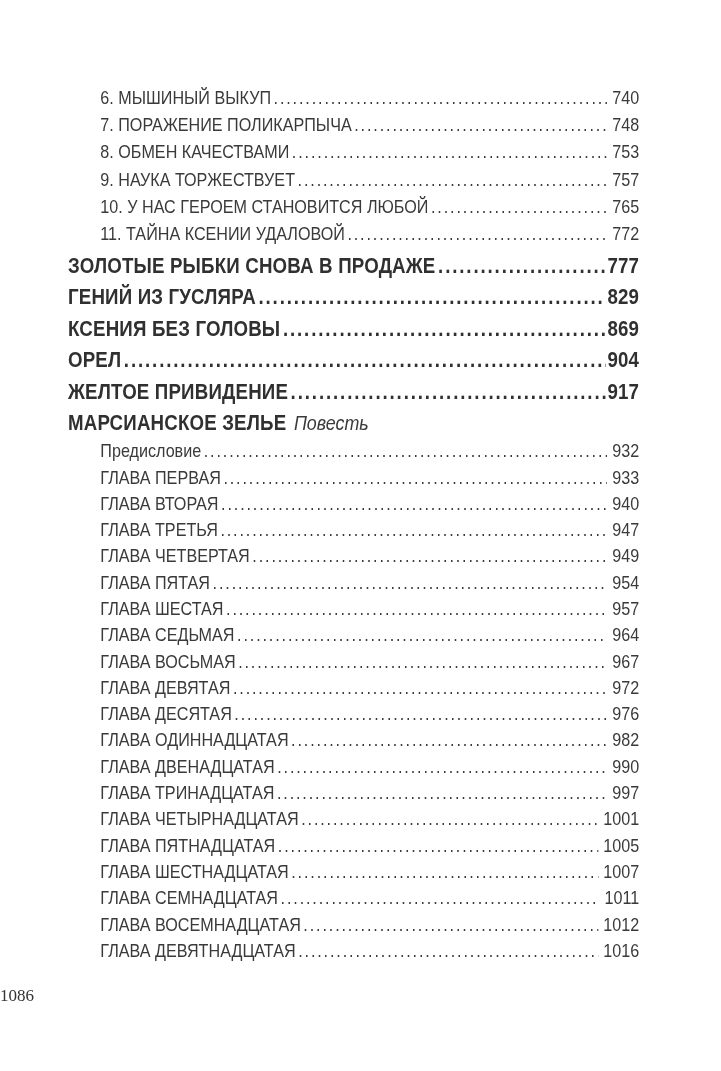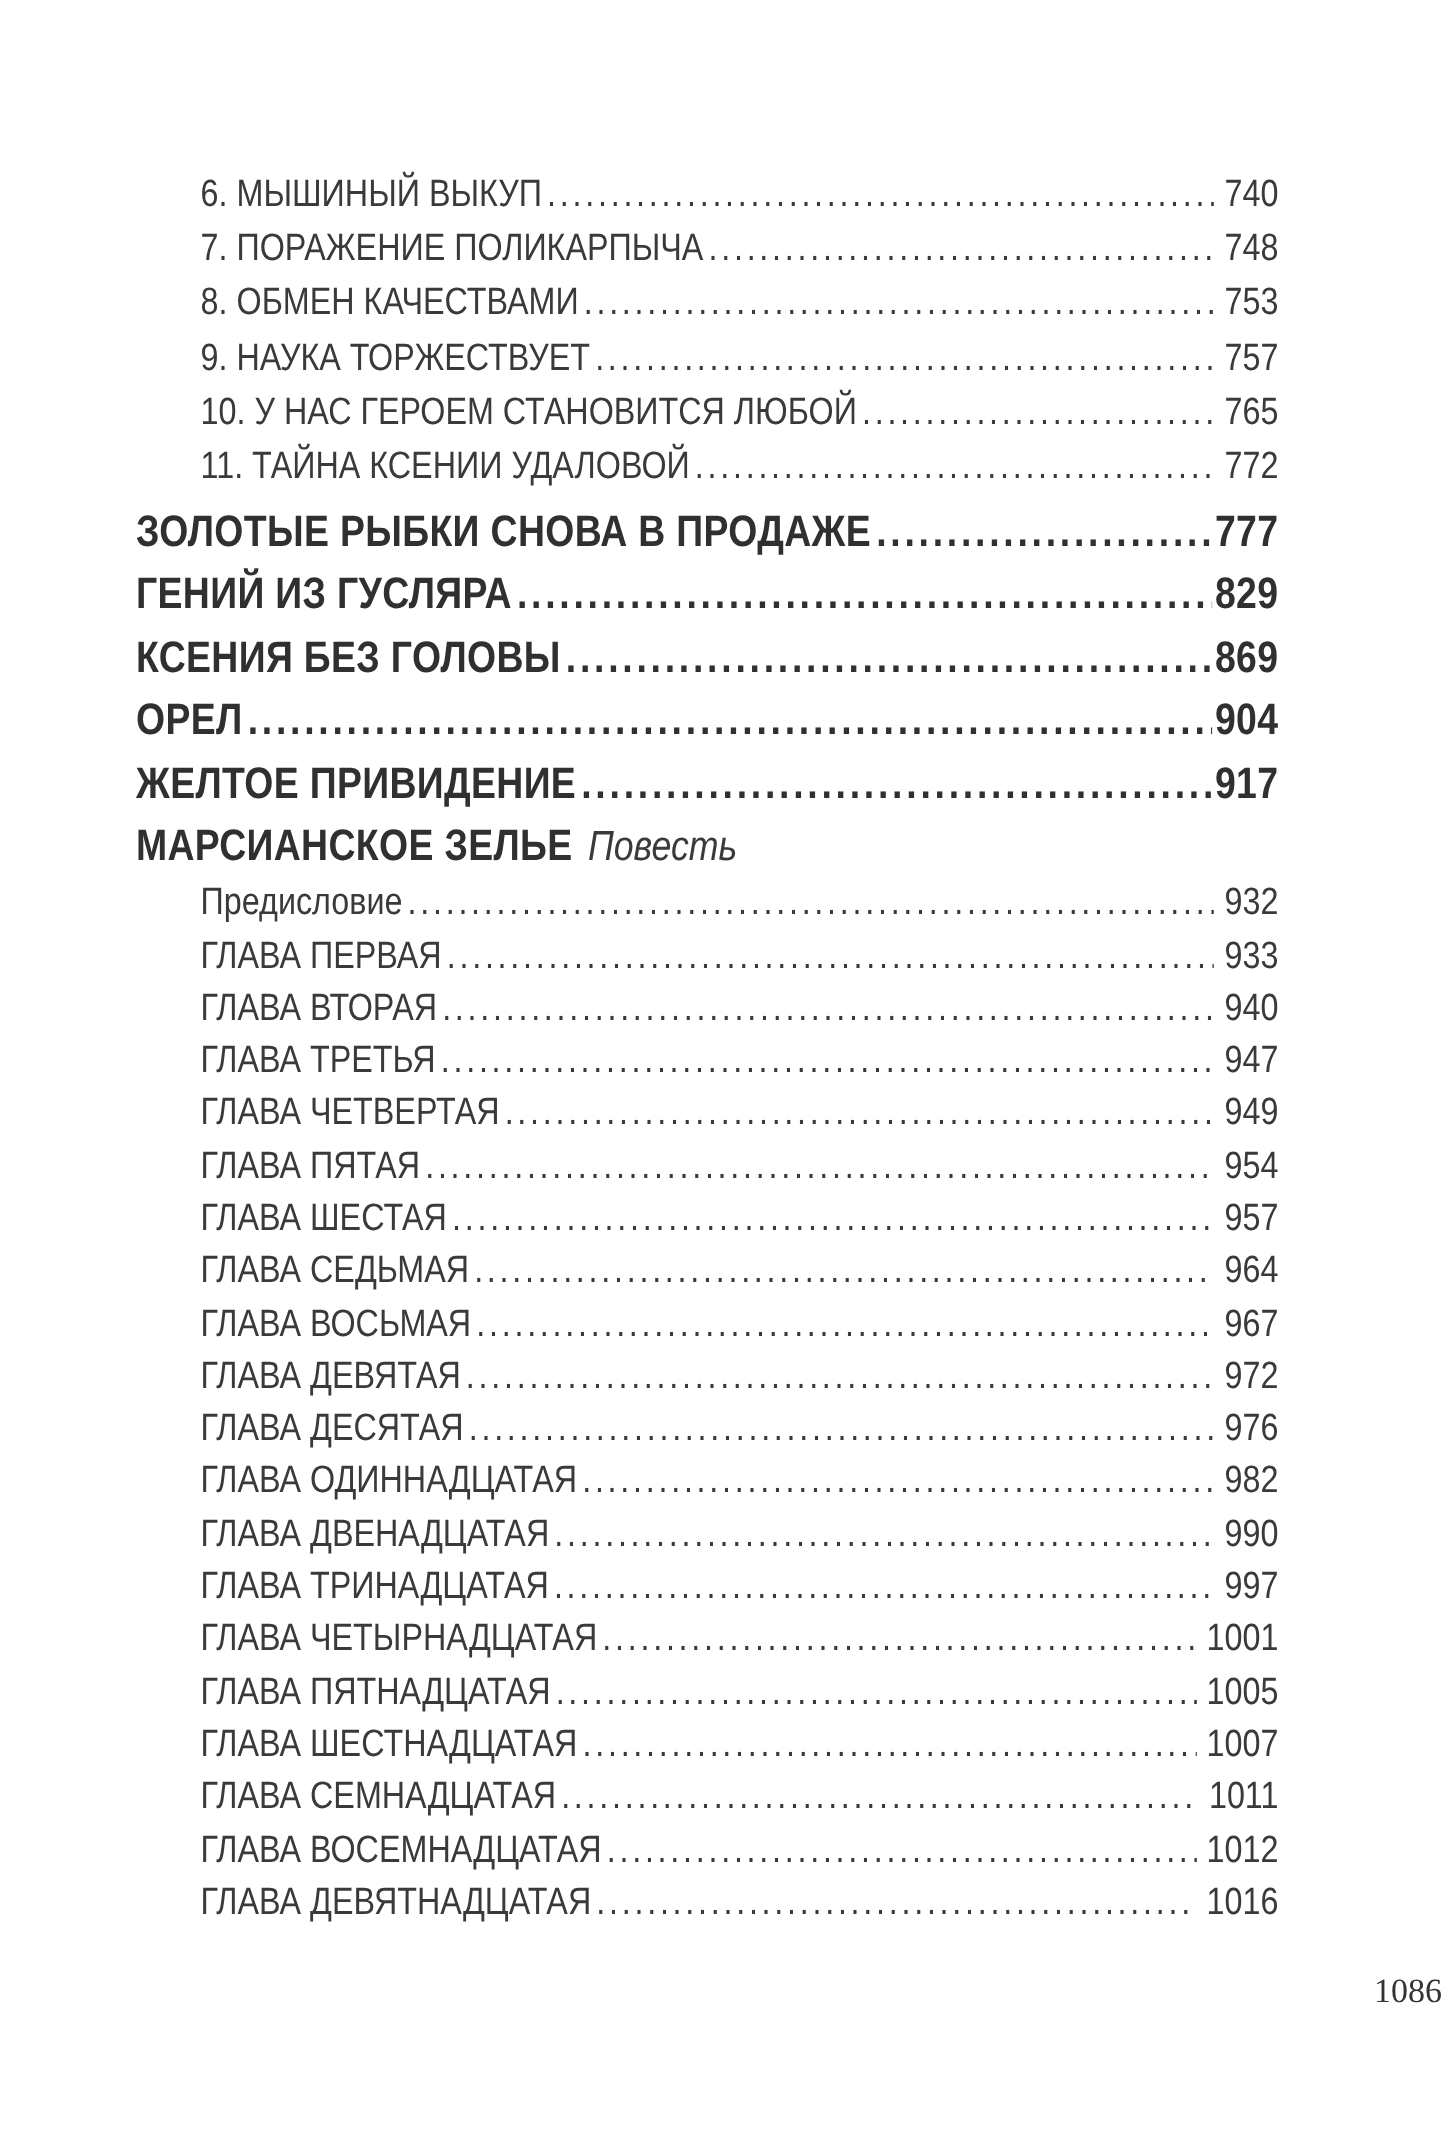--- a/index.html
+++ b/index.html
@@ -71,21 +71,21 @@
   .pagenum {
     white-space: nowrap;
     margin-left: 6px;
   }
   .row.book .pagenum { margin-left: 2px; }
   .footer {
     position: absolute;
     left: 0;
     right: 0;
     top: 986px;
-    text-align: right;
+    text-align: left;
     font-family: "Liberation Serif", serif;
     font-size: 17px;
     line-height: 20px;
     color: #333333;
   }
 </style>
 </head>
 <body>
 
 <div class="sheet">

